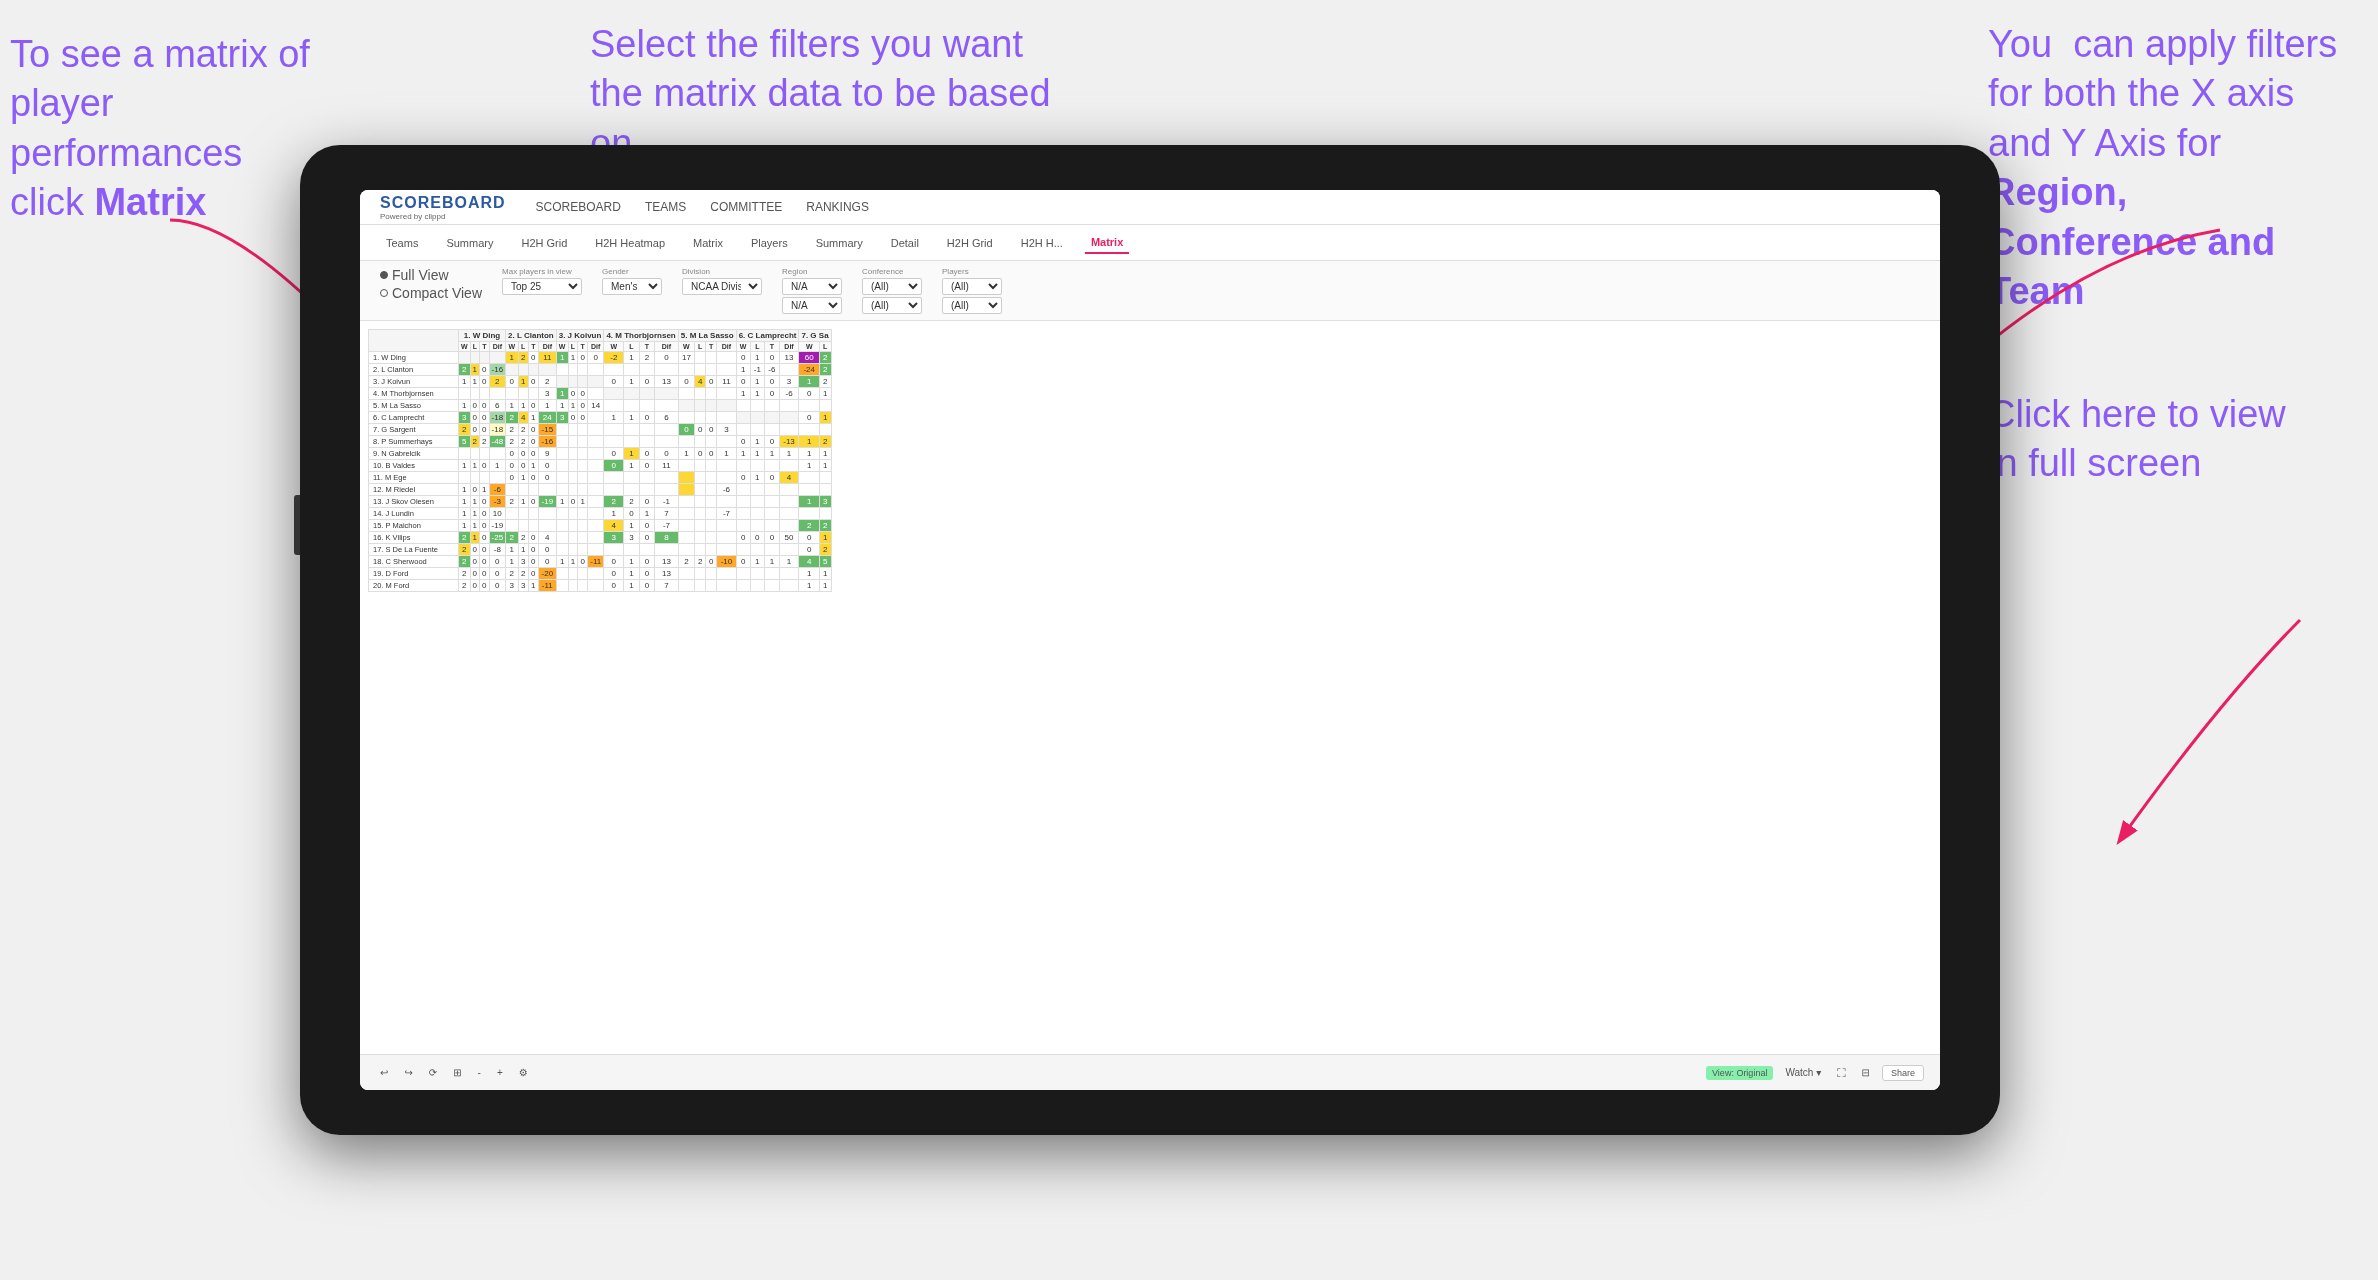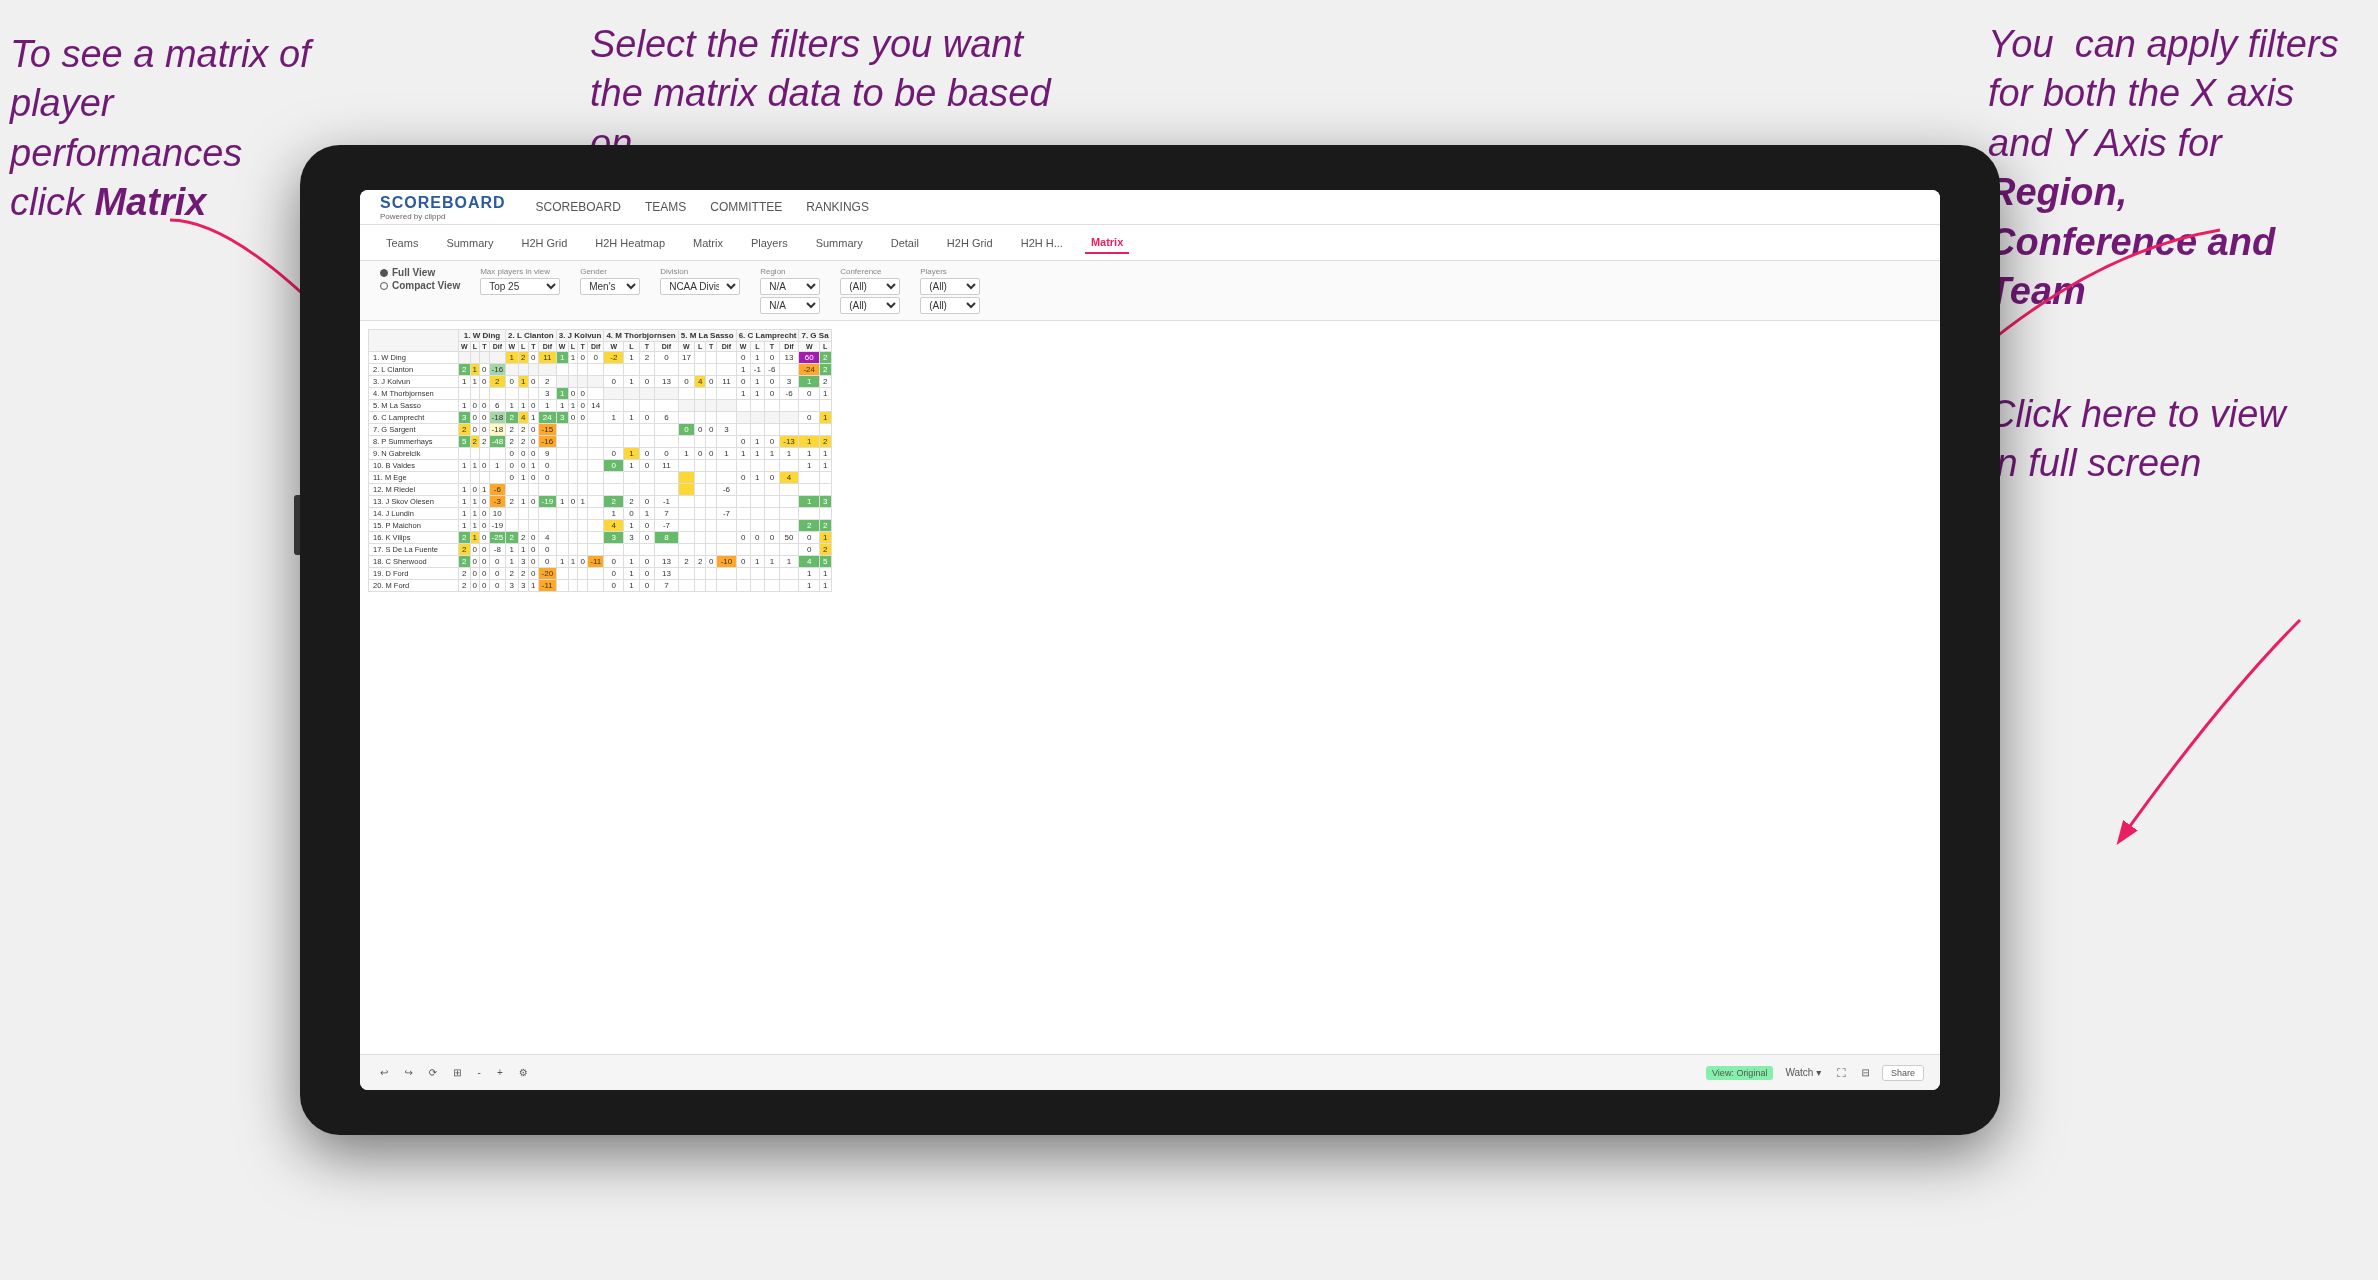--- a/index.html
+++ b/index.html
@@ -9,23 +9,22 @@
       width: 2378px;
       height: 1280px;
       overflow: hidden;
       position: relative;
     }
 
     
     .annotation {
       position: absolute;
       font-size: 38px;
-      color: #701a75;
+      color: #8b5cf6;
       line-height: 1.3;
-      font-style: italic;
     }
     .annotation strong { font-weight: 900; }
 
     #ann-left {
       top: 30px;
       left: 10px;
       width: 320px;
     }
     #ann-center {
       top: 20px;
@@ -145,23 +144,22 @@
       display: flex;
       align-items: flex-start;
       flex-shrink: 0;
       gap: 20px;
       flex-wrap: wrap;
     }
     .view-options {
       display: flex;
       flex-direction: column;
       gap: 2px;
-      font-size: 10px;
+      font-size: 14px;
       color: #555;
-      font-weight: bold;
     }
     .view-option {
       display: flex;
       align-items: center;
       gap: 4px;
       cursor: pointer;
     }
     .radio-circle {
       width: 8px;
       height: 8px;

